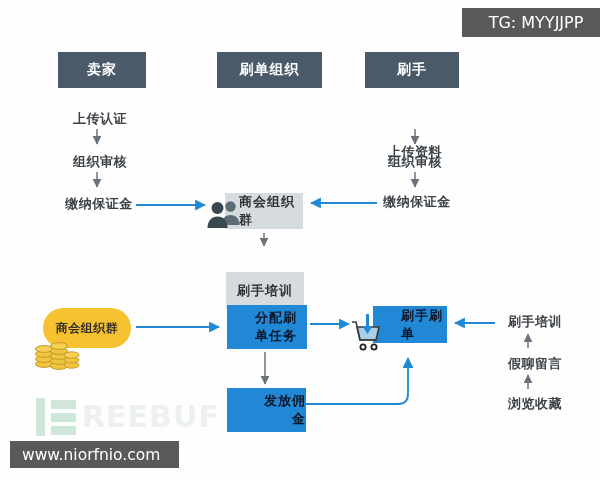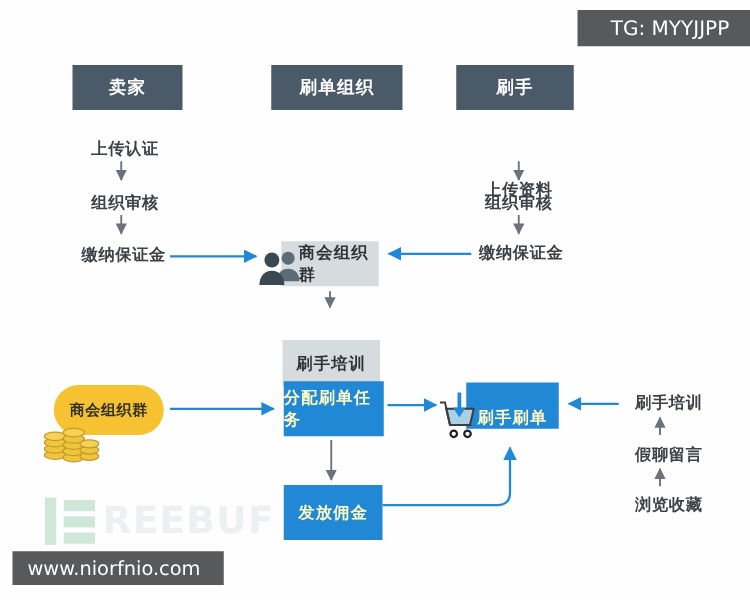--- a/index.html
+++ b/index.html
@@ -5,21 +5,21 @@
   html,body{margin:0;padding:0;}
   body{font-family:"DejaVu Sans","Liberation Sans",sans-serif;background:#ffffff;}
   .canvas{position:relative;width:600px;height:480px;background:#fefefe;overflow:hidden;}
 
   .connectors{position:absolute;left:0;top:0;z-index:1;pointer-events:none;}
 
   .box{position:absolute;display:flex;align-items:center;justify-content:center;
        font-weight:bold;z-index:2;box-sizing:border-box;}
   .box-dark{background:#4b5a68;color:#ffffff;font-size:14px;letter-spacing:1px;}
   .box-gray{background:#d6dbde;color:#2e3338;font-size:13px;letter-spacing:1px;}
-  .box-blue{background:#2088d4;color:#fef9c3;font-size:13px;letter-spacing:1px;}
+  .box-blue{background:#2088d4;color:#0f172a;font-size:13px;letter-spacing:1px;padding-left:28px;}
 
   .step{position:absolute;color:#3c4247;font-weight:bold;font-size:13px;
         text-align:center;z-index:2;letter-spacing:0.5px;}
 
   .pill{position:absolute;left:43px;top:308px;width:88px;height:40px;border-radius:20px;
         background:#f6c232;color:#33302a;font-weight:bold;font-size:12px;
         display:flex;align-items:center;justify-content:center;z-index:2;letter-spacing:0.5px;}
 
   .badge{position:absolute;background:#58595b;color:#ffffff;display:flex;align-items:center;z-index:4;}
   .badge-tg{left:462px;top:8px;width:148px;height:29px;justify-content:center;font-size:16px;}

